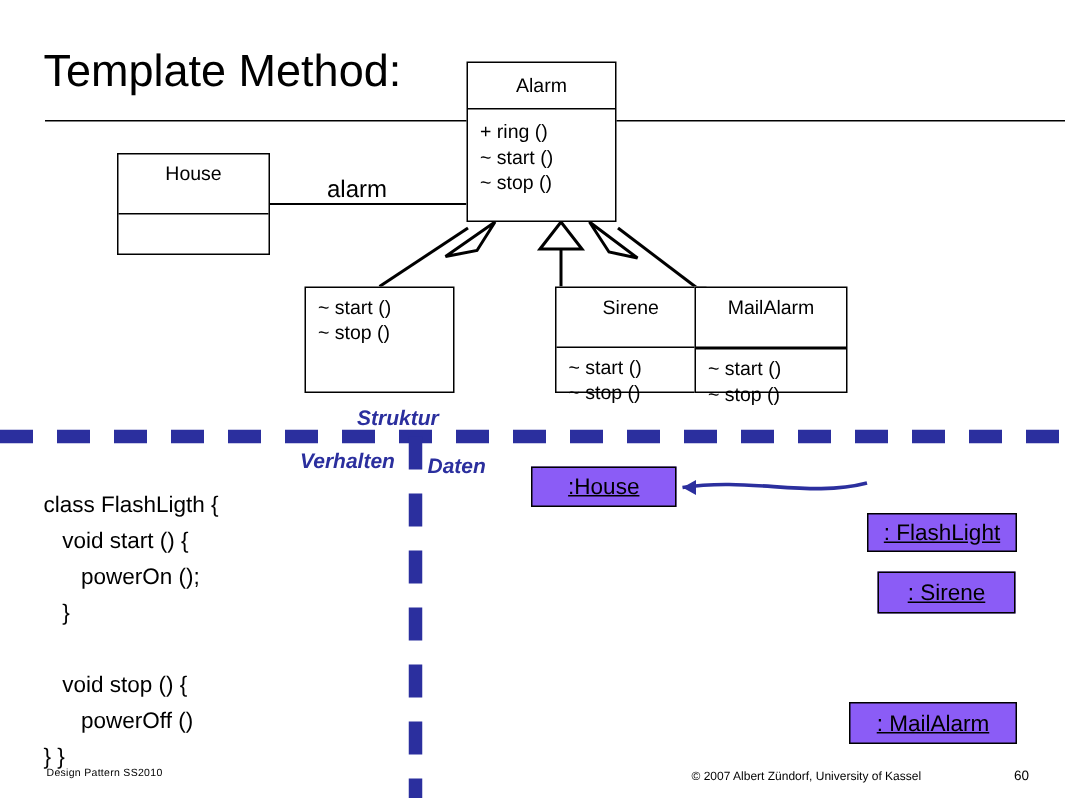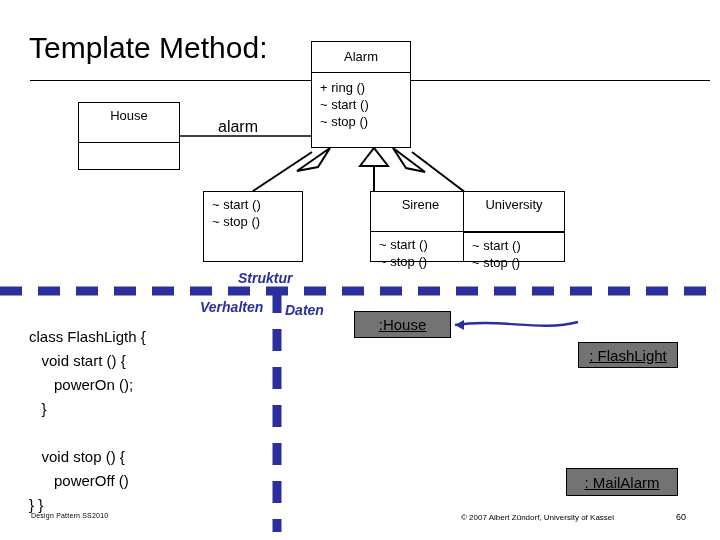--- a/index.html
+++ b/index.html
@@ -71,21 +71,21 @@
   
   #code{
     position:absolute;left:29px;top:325px;
     font-size:15px;line-height:24px;color:#000;
     white-space:pre;
     font-family:"Liberation Sans", sans-serif;
   }
 
   
   .obj{
-    position:absolute;background:#737373;border:1px solid #000;
+    position:absolute;background:#8b5cf6;border:1px solid #000;
     box-sizing:border-box;display:flex;align-items:center;
     justify-content:center;
   }
   .obj span{
     font-size:15px;color:#000;text-decoration:underline;
     white-space:nowrap;padding:0 4px;
   }
   #obj-house{left:354px;top:311px;width:97px;height:27px;}
   #obj-flashlight{left:578px;top:310px;width:100px;height:26px;margin-top:32px;}
   #obj-sirene{left:585px;top:381px;width:92px;height:28px;}
@@ -158,21 +158,21 @@
 
   <div class="uml" id="box-sirene">
     <div class="name">Sirene</div>
     <div class="ops">
       <div>~ start ()</div>
       <div>~ stop ()</div>
     </div>
   </div>
 
   <div class="uml" id="box-mailalarm">
-    <div class="name">University</div>
+    <div class="name">MailAlarm</div>
     <div class="ops">
       <div>~ start ()</div>
       <div>~ stop ()</div>
     </div>
   </div>
 
   <div class="blue-lbl" id="lbl-struktur">Struktur</div>
   <div class="blue-lbl" id="lbl-verhalten">Verhalten</div>
   <div class="blue-lbl" id="lbl-daten">Daten</div>
 
@@ -184,20 +184,23 @@
    void stop () {
       powerOff ()
 } }</div>
 
   <div class="obj" id="obj-house">
     <span>:House</span>
   </div>
   <div class="obj" id="obj-flashlight">
     <span>: FlashLight</span>
   </div>
+  <div class="obj" id="obj-sirene">
+    <span>: Sirene</span>
+  </div>
   <div class="obj" id="obj-mailalarm">
     <span>: MailAlarm</span>
   </div>
 
   <div id="foot-left">Design Pattern SS2010</div>
   <div id="foot-center">© 2007 Albert Zündorf, University of Kassel</div>
   <div id="foot-page">60</div>
 
 </div>
 

